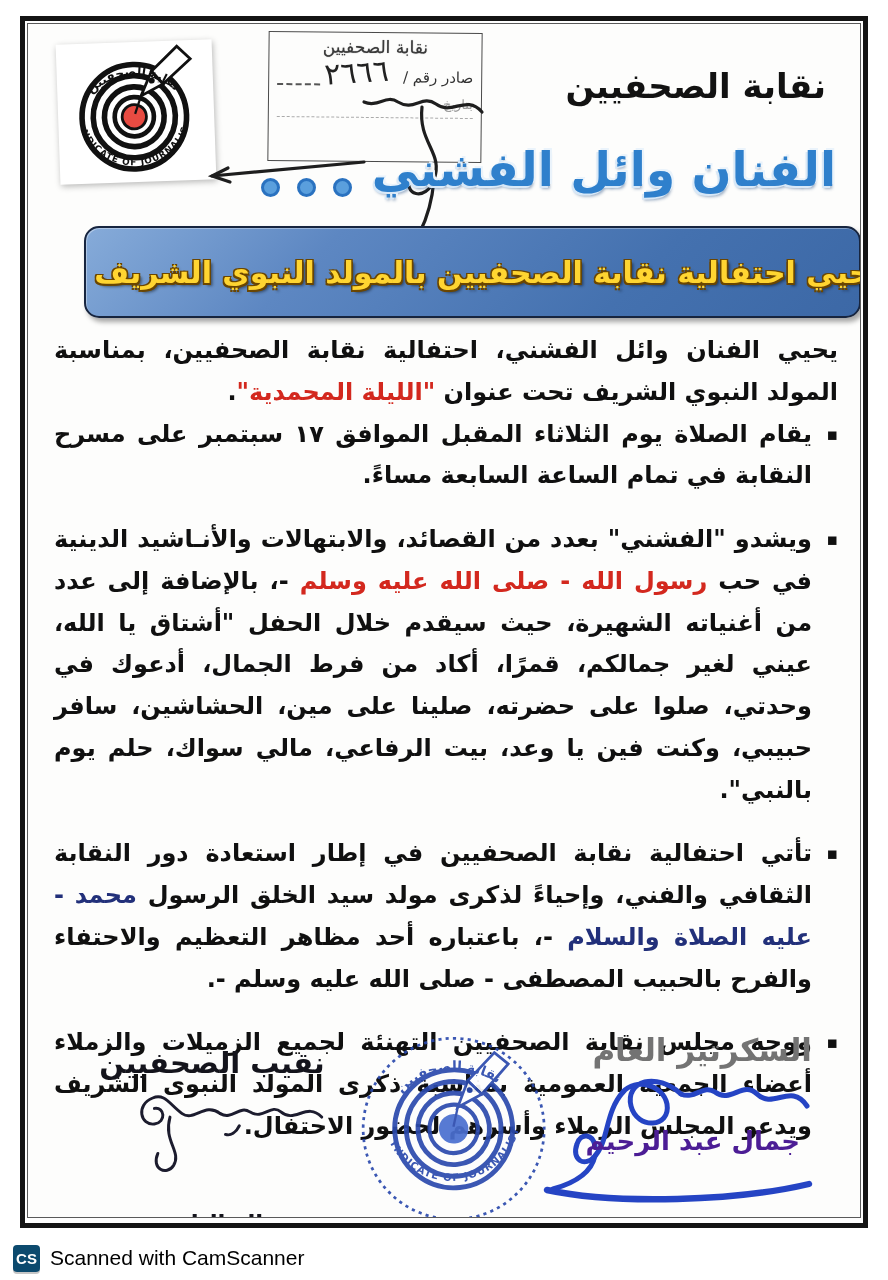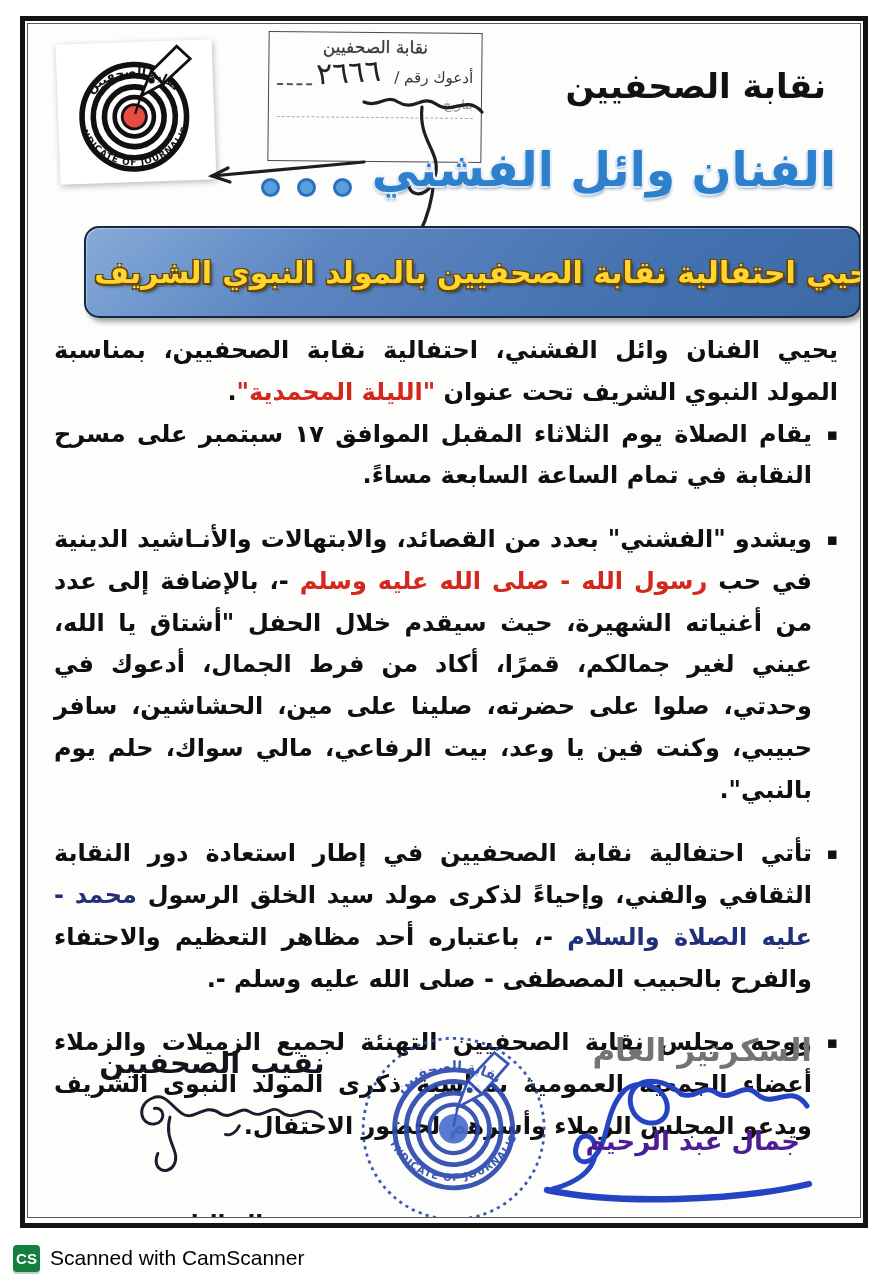--- a/index.html
+++ b/index.html
@@ -56,21 +56,21 @@
   .stamp-blue{position:absolute;left:320px;top:1008px;width:212px;height:200px;transform:rotate(-6deg);opacity:.92;}
   .sig-right{position:absolute;right:18px;top:1008px;width:340px;direction:rtl;}
   .sig-right .sig-title{font-size:31px;font-weight:bold;color:#737373;text-align:right;margin-right:30px;}
   .sig-right .sig-wrap{position:relative;height:150px;}
   .sig-right svg{position:absolute;left:0;top:-6px;}
   .sig-right .sig-name{position:absolute;right:42px;top:58px;font-size:26px;font-weight:bold;color:#4c1d95;}
 
   
   .footer{position:absolute;left:0;top:1236px;width:100%;height:44px;background:#fff;
     display:flex;align-items:center;font-family:"Liberation Sans",sans-serif;}
-  .cs-badge{width:27px;height:27px;margin-left:13px;border-radius:4px;background:#15803d;
+  .cs-badge{width:27px;height:27px;margin-left:13px;border-radius:4px;background:#0c4a6e;
     color:#fff;font-weight:bold;font-size:15px;display:flex;align-items:center;justify-content:center;
     box-shadow:0 2px 0 #c6c6c6;}
   .footer-text{margin-left:10px;color:#000000;font-size:21px;}
   svg{display:block;}
 </style>
 </head>
 <body>
 
 <div class="page">
   <div class="page-inner">
@@ -95,21 +95,21 @@
         </text>
         <text font-size="9.5" font-weight="bold" fill="#111" letter-spacing="1" text-anchor="middle">
           <textPath href="#arcBot" xlink:href="#arcBot" startOffset="50%">SYNDICATE OF JOURNALISTS</textPath>
         </text>
       </svg>
     </div>
 
     <div class="stamp-box">
       <div class="sb-org">نقابة الصحفيين</div>
       <div class="sb-row">
-        <span class="sb-label">أدعوك رقم /</span>
+        <span class="sb-label">صادر رقم /</span>
         <span class="sb-num">٢٦٦٦</span>
         <span class="sb-dots"></span>
       </div>
       <div class="sb-faint">بتاريخ</div>
     </div>
 
     <svg class="annotation-svg" viewBox="0 0 330 190">
       <g fill="none" stroke="#1e1e1e" stroke-width="3.2" stroke-linecap="round">
         <path d="M304,62 C288,44 274,66 258,54 C244,44 236,62 220,52 C208,44 200,58 186,52"></path>
         <path d="M244,57 C240,94 266,102 256,130 C248,152 224,146 232,124"></path>

